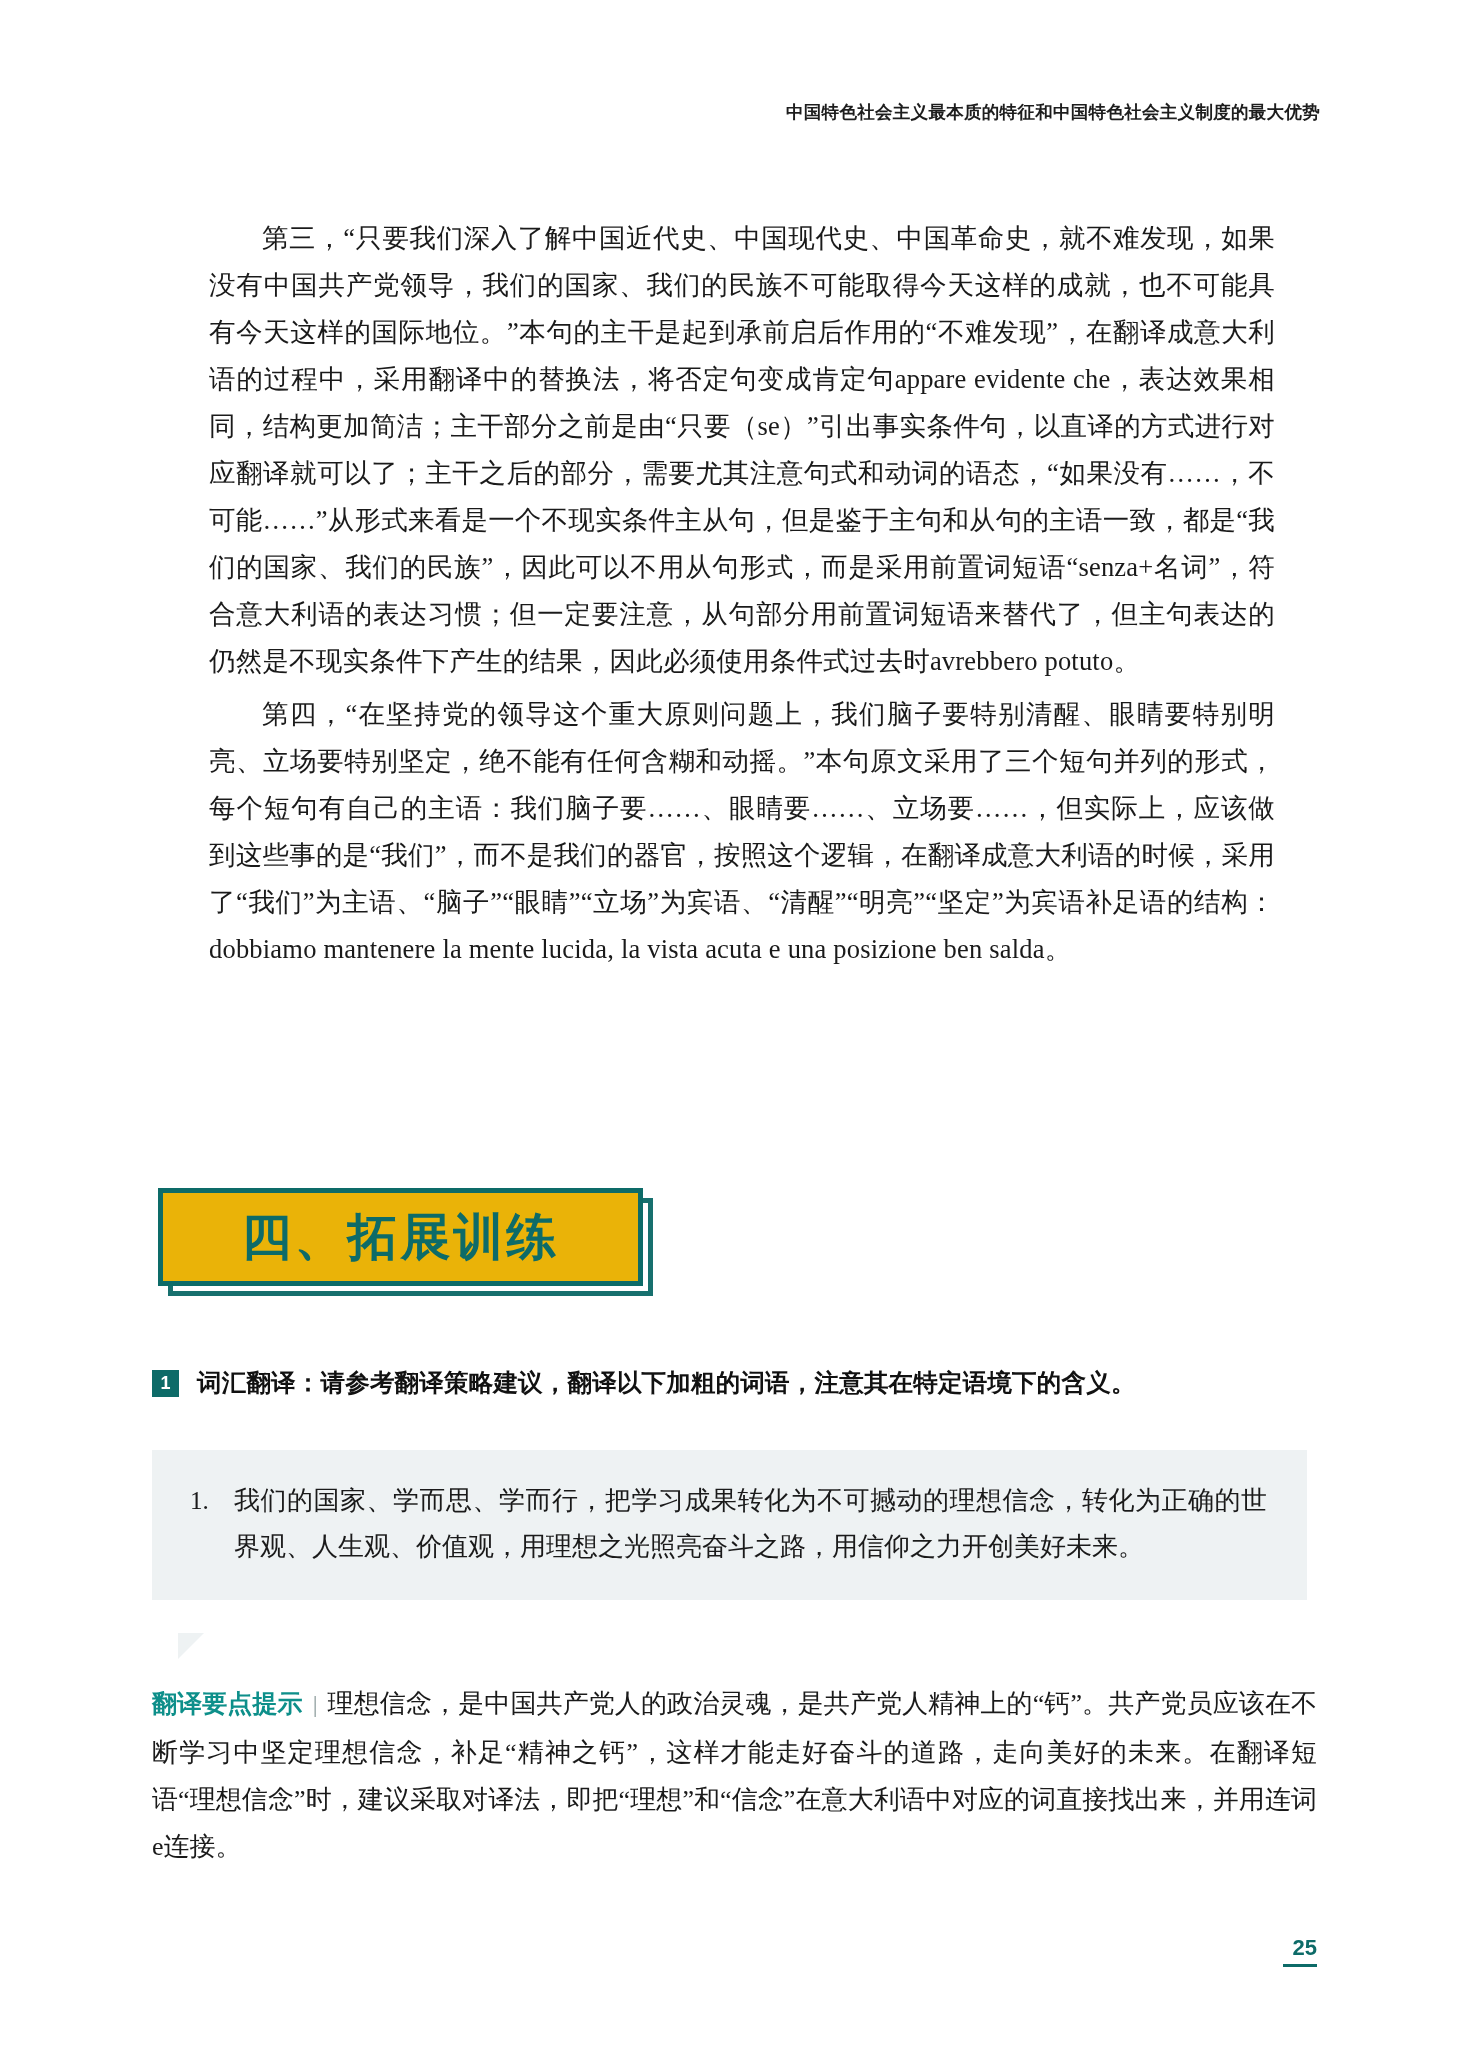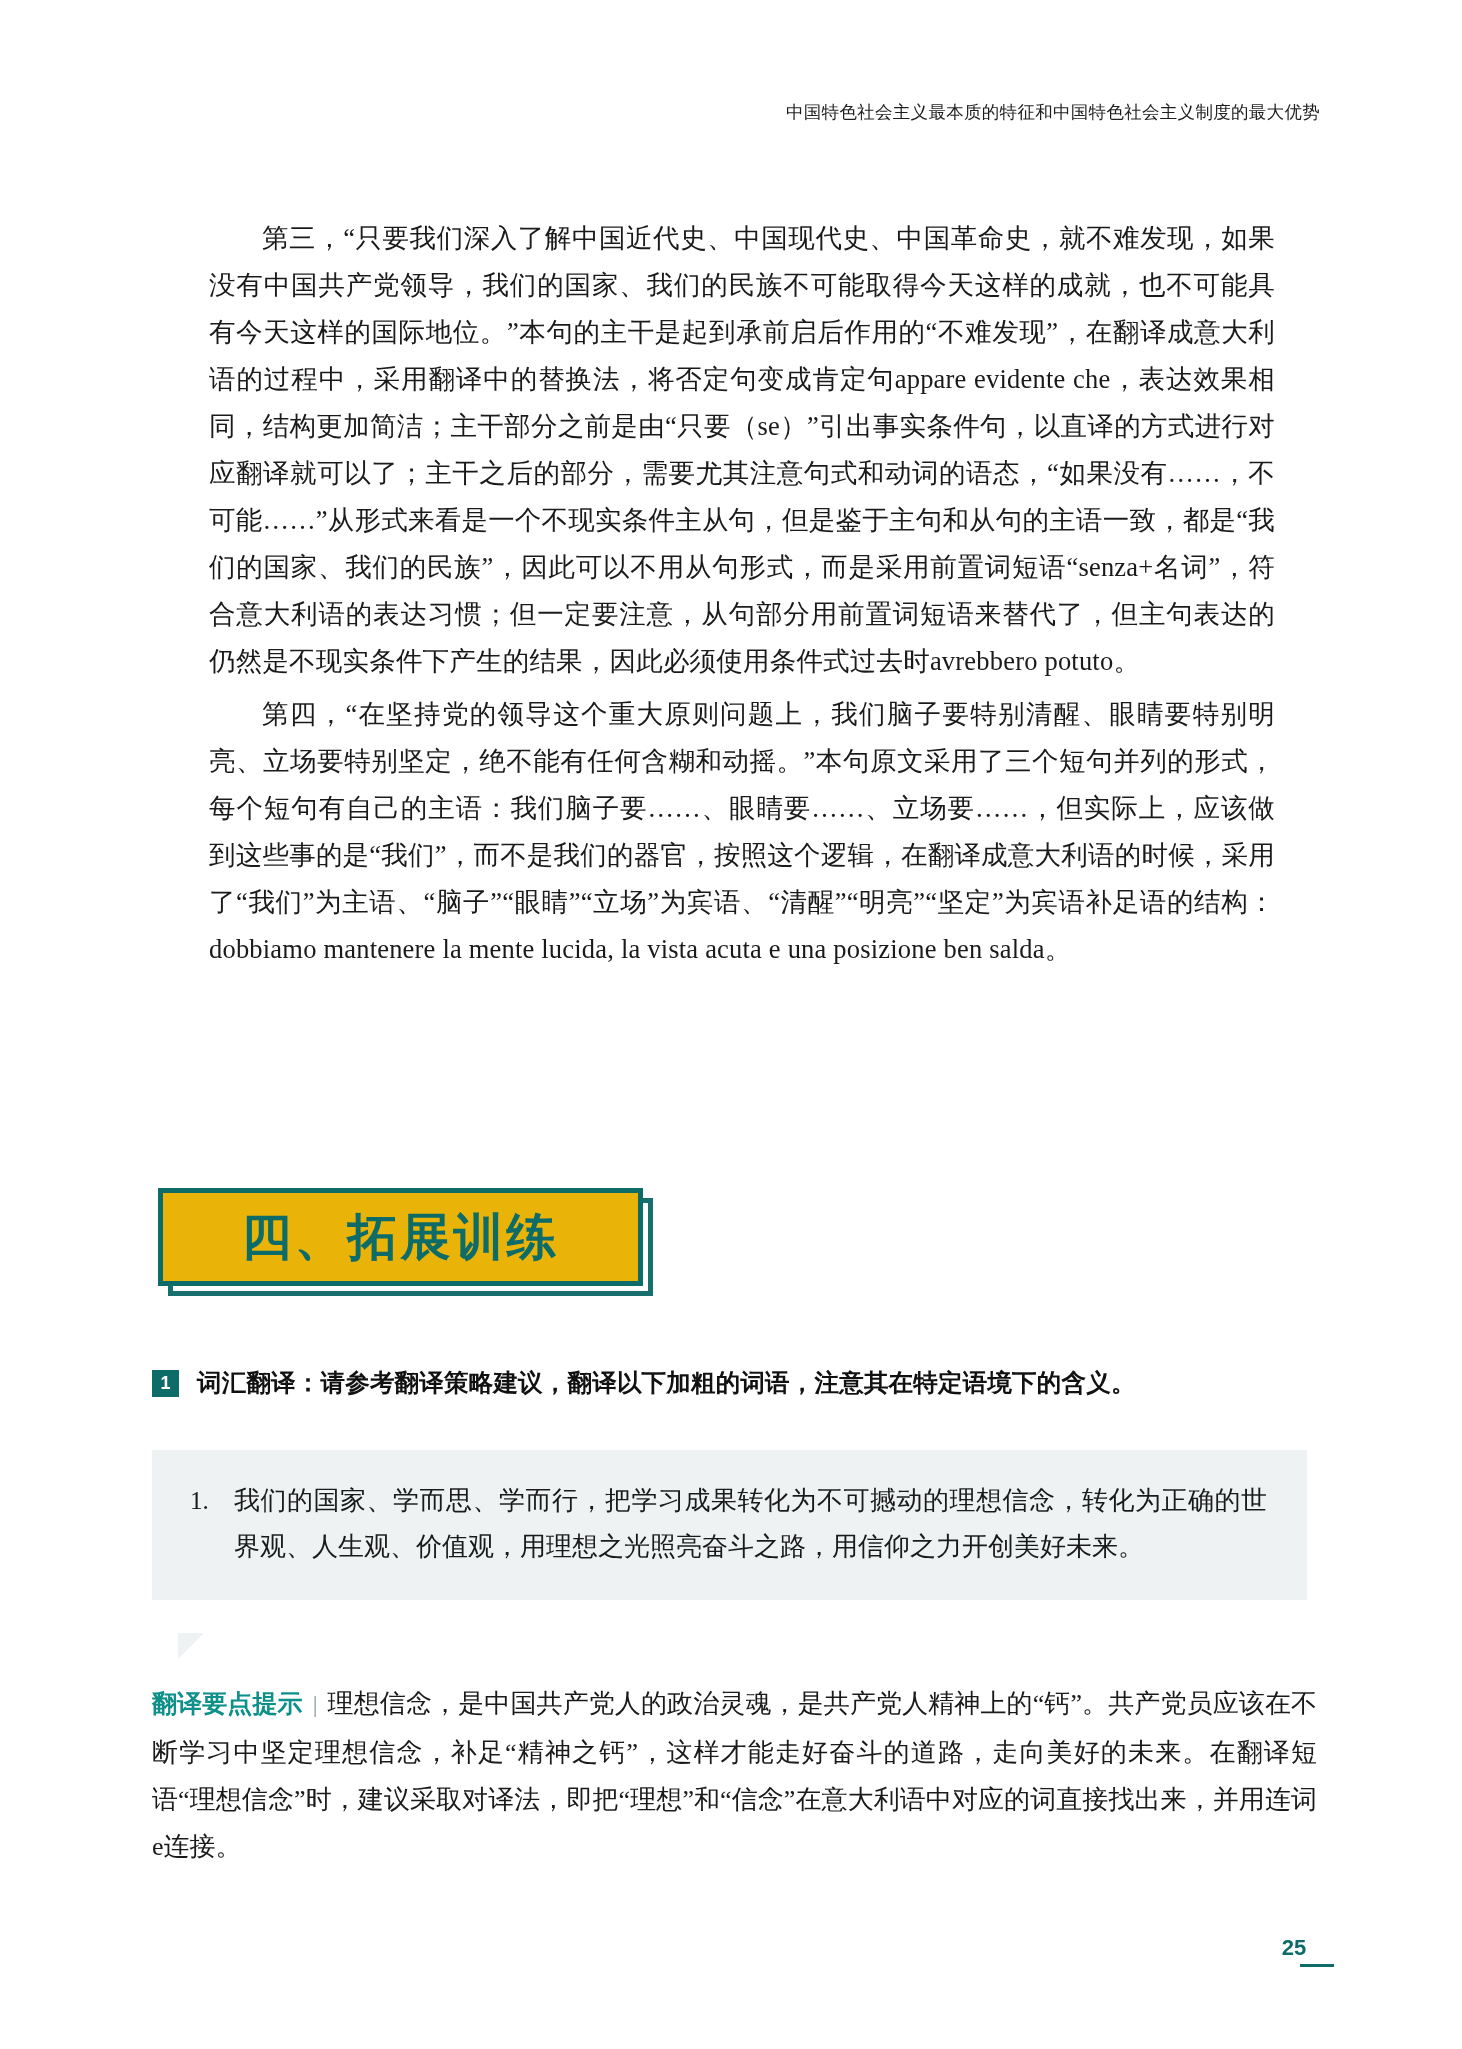--- a/index.html
+++ b/index.html
@@ -23,21 +23,21 @@
     box-sizing: border-box;
   }
 
   
   .running-head {
     position: absolute;
     right: 142px;
     top: 100px;
     font-family: "Liberation Sans", "DejaVu Sans", sans-serif;
     font-size: 17.5px;
-    font-weight: normal;
+    font-weight: bold;
     color: #1d1d1d;
     letter-spacing: 0.3px;
     white-space: nowrap;
   }
 
   
   .body-block {
     position: absolute;
     left: 205px;
     top: 215px;
@@ -191,23 +191,23 @@
   }
   .tip-sep {
     color: #8a9a9a;
     padding: 0 10px;
     font-size: 24px;
   }
 
   
   .folio {
     position: absolute;
-    right: 128px;
+    right: 145px;
     top: 1935px;
-    text-align: center;
+    text-align: right;
     width: 80px;
   }
   .folio-num {
     font-family: "Liberation Sans", "DejaVu Sans", sans-serif;
     font-size: 22px;
     font-weight: bold;
     color: #0d6b68;
     display: block;
     line-height: 26px;
   }

